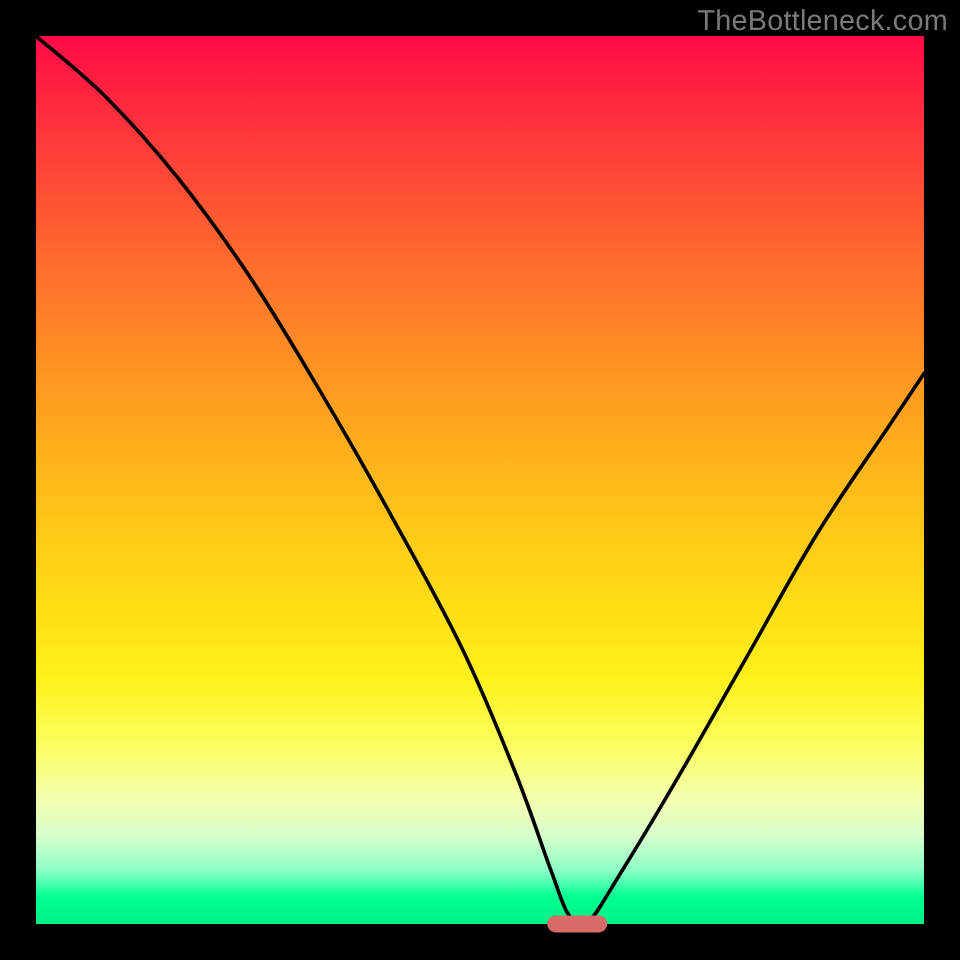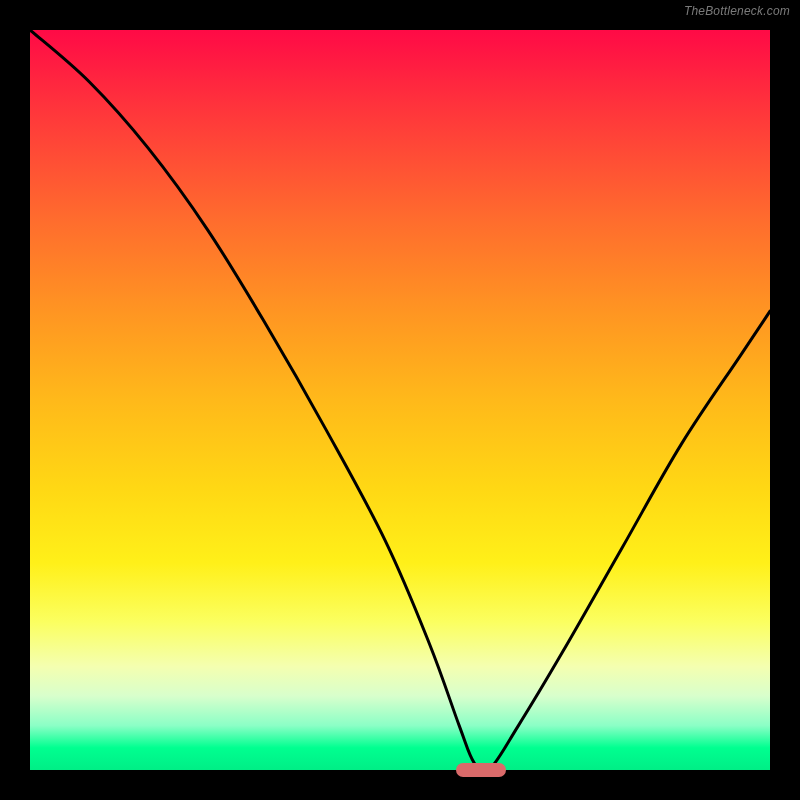--- a/index.html
+++ b/index.html
@@ -53,23 +53,22 @@
     background: #d96a6a;
     border-radius: 7px;
     bottom: 0px;
     transform: translate(-50%, 50%);
   }
   .watermark {
     position: absolute;
     top: 4px;
     right: 10px;
     color: #7a7a7a;
-    font-size: 12px;
+    font-size: 24px;
     letter-spacing: 0.2px;
-    font-style: italic;
   }
 </style>
 </head>
 <body>
 
 <div class="frame">
   <div class="watermark">TheBottleneck.com</div>
   <div class="plot-area">
     <svg class="curve-svg" viewBox="0 0 740 740" preserveAspectRatio="none">
       <path d="M 0 0 C 10.656 9.323999999999991, 37.888000000000005 30.48799999999996, 59.2 51.799999999999955 C 80.512 73.11199999999995, 97.08800000000001 91.75999999999996, 118.4 118.39999999999998 C 139.712 145.04, 156.28799999999998 167.83200000000005, 177.6 199.80000000000007 C 198.912 231.7680000000001, 215.488 260.036, 236.8 296 C 258.112 331.964, 274.688 360.972, 296 399.59999999999997 C 317.312 438.22799999999995, 336.55199999999996 471.972, 355.2 510.6 C 373.848 549.2280000000001, 386.28000000000003 580.9000000000001, 399.6 614.2 C 412.92 647.5, 421.20799999999997 674.288, 429.2 695.6 C 437.192 716.912, 438.67199999999997 724.6080000000001, 444 732.6 C 449.32800000000003 740.592, 450.808 746.66, 458.8 740 C 466.79200000000003 733.34, 475.08000000000004 716.912, 488.40000000000003 695.6 C 501.72 674.288, 514.1519999999999 653.568, 532.8 621.6 C 551.448 589.6320000000001, 570.688 555.296, 592 518 C 613.312 480.704, 629.888 449.032, 651.2 414.4 C 672.5120000000001 379.768, 694.4159999999999 349.57599999999996, 710.4 325.59999999999997 C 726.384 301.62399999999997, 734.672 289.192, 740 281.2" fill="none" stroke="#000" stroke-width="3" stroke-linecap="round" stroke-linejoin="round" id="curve-path"></path>

